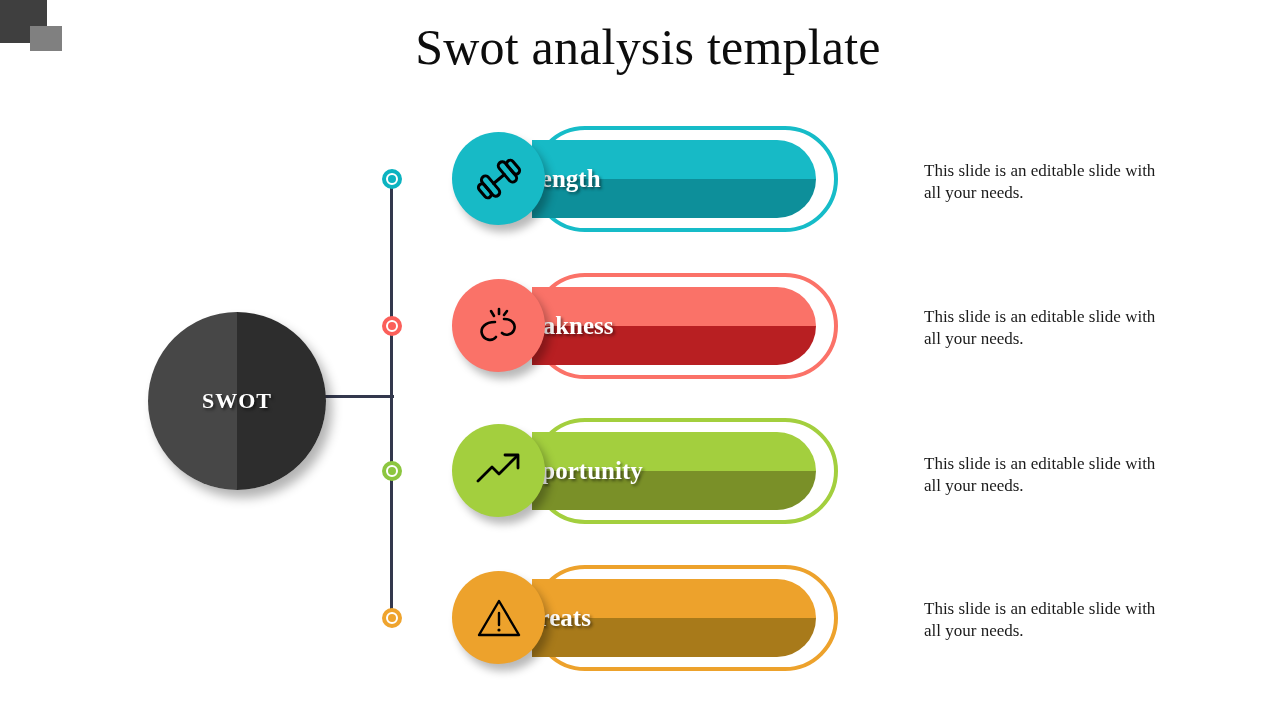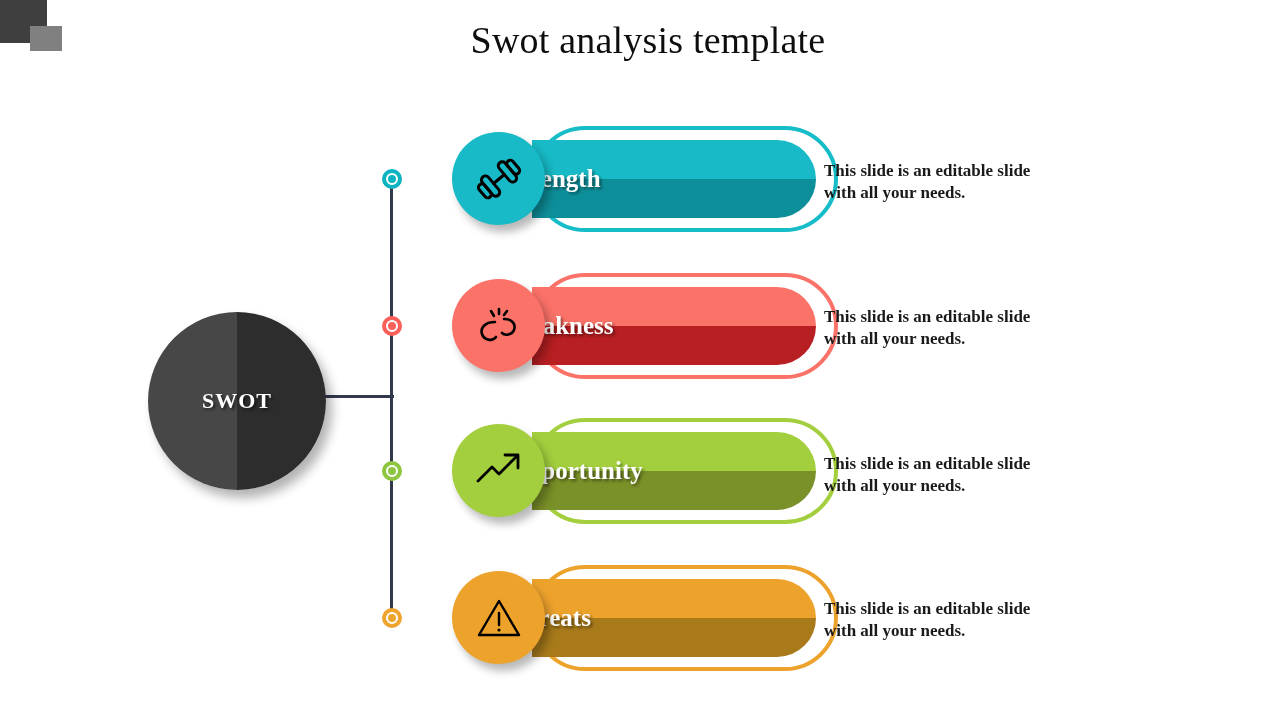--- a/index.html
+++ b/index.html
@@ -29,21 +29,21 @@
     background: #808080;
   }
 
   
   .page-title {
     position: absolute;
     left: 16px; right: 0;
     top: 18px;
     text-align: center;
     font-family: "Liberation Serif", serif;
-    font-size: 38px;
+    font-size: 50px;
     font-weight: 400;
     color: #0d0d0d;
     letter-spacing: 0.2px;
   }
 
   
   .hub {
     position: absolute;
     left: 148px;
     top: 312px;
@@ -190,27 +190,26 @@
     justify-content: center;
     box-shadow: 5px 7px 9px rgba(0,0,0,0.28);
   }
   .icon-circle svg {
     display: block;
   }
 
   
   .desc {
     position: absolute;
-    left: 824px;
+    left: 924px;
     width: 240px;
     font-family: "Liberation Serif", serif;
     font-size: 17px;
     line-height: 1.32;
     color: #1a1a1a;
-    font-weight: bold;
   }
 </style>
 </head>
 <body>
 
 <div class="corner-dark" style="background: rgb(63, 63, 63);"></div>
 <div class="corner-light" style="background: rgb(128, 128, 128);"></div>
 
 <div class="page-title">Swot analysis template</div>
 

